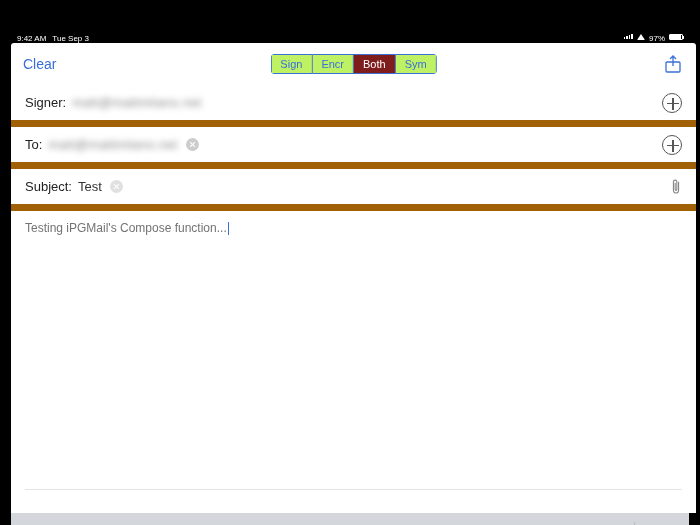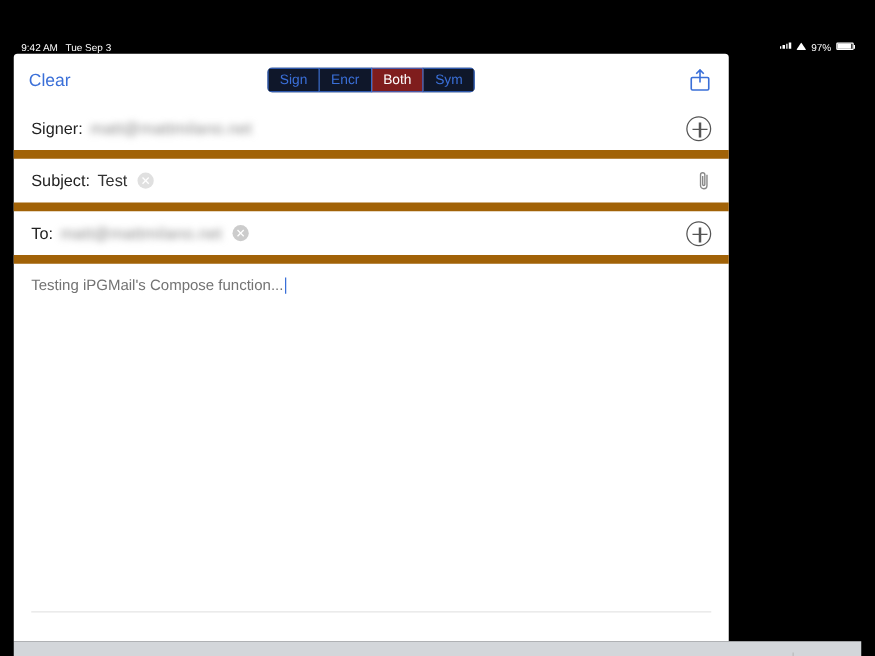--- a/index.html
+++ b/index.html
@@ -49,21 +49,21 @@
       border-radius: 1px;
     }
     .signal { display: flex; gap: 1px; align-items: flex-end; }
     .signal span { width: 1.5px; background: #fff; }
     .signal span:nth-child(1){height:2px}.signal span:nth-child(2){height:3px}
     .signal span:nth-child(3){height:4px}.signal span:nth-child(4){height:5px}
 
     .app {
       position: absolute;
       left: 0; top: 10px;
-      width: 572px; height: 470px;
+      width: 685px; height: 470px;
       background: #fff;
       border-radius: 3px 3px 0 0;
     }
     .toolbar {
       height: 42px;
       display: flex;
       align-items: center;
       padding: 0 12px;
       position: relative;
     }
@@ -78,21 +78,21 @@
       transform: translateX(-50%);
       display: flex;
       border-radius: 4px;
       overflow: hidden;
       font-size: 11px;
     }
     .seg-item {
       padding: 3px 9px;
       border: 1px solid #3a6fd8;
       color: #3a6fd8;
-      background: #0f172a;
+      background: #bef264;
       cursor: pointer;
     }
     .seg-item:not(:first-child) { border-left: none; }
     .seg-item.active { background: #7f1d1d; color: #fff; }
     .share-btn {
       position: absolute;
       right: 14px;
       width: 18px; height: 18px;
       color: #3a6fd8;
     }
@@ -227,37 +227,37 @@
       </div>
     </div>
 
     <div class="field-row">
       <span class="field-label">Signer:</span>
       <span class="blurred">matt@mattmilano.net</span>
       <div class="plus-btn"></div>
     </div>
 
     <div class="field-row">
+      <span class="field-label">To:</span>
+      <span class="blurred">matt@mattmilano.net</span>
+      <div class="clear-x"></div>
+      <div class="plus-btn"></div>
+    </div>
+
+    <div class="field-row">
       <span class="field-label">Subject:</span>
       <span>Test</span>
       <div class="clear-x" style="background:#e0e0e0"></div>
       <div class="attach-btn">
         <svg viewBox="0 0 14 22" width="12" height="20" stroke="#888" stroke-width="1.3" fill="none">
           <path d="M10 5 V15 a3 3 0 0 1 -6 0 V5 a2 2 0 0 1 4 0 V14 a1 1 0 0 1 -2 0 V6"></path>
         </svg>
       </div>
     </div>
 
-    <div class="field-row">
-      <span class="field-label">To:</span>
-      <span class="blurred">matt@mattmilano.net</span>
-      <div class="clear-x"></div>
-      <div class="plus-btn"></div>
-    </div>
-
     <div class="body-area">
       <span class="body-text">Testing iPGMail's Compose function...</span><span class="cursor"></span>
     </div>
     <div class="body-footer-line"></div>
   </div>
 
   <div class="keyboard-bar">
     <div class="kb-icon">
       <svg viewBox="0 0 20 16" width="20" height="16" stroke="#4a4a4a" stroke-width="1.6" fill="none">
         <path d="M6 3 L2 7 L6 11 M2 7 H13 a5 5 0 0 1 0 8"></path>

